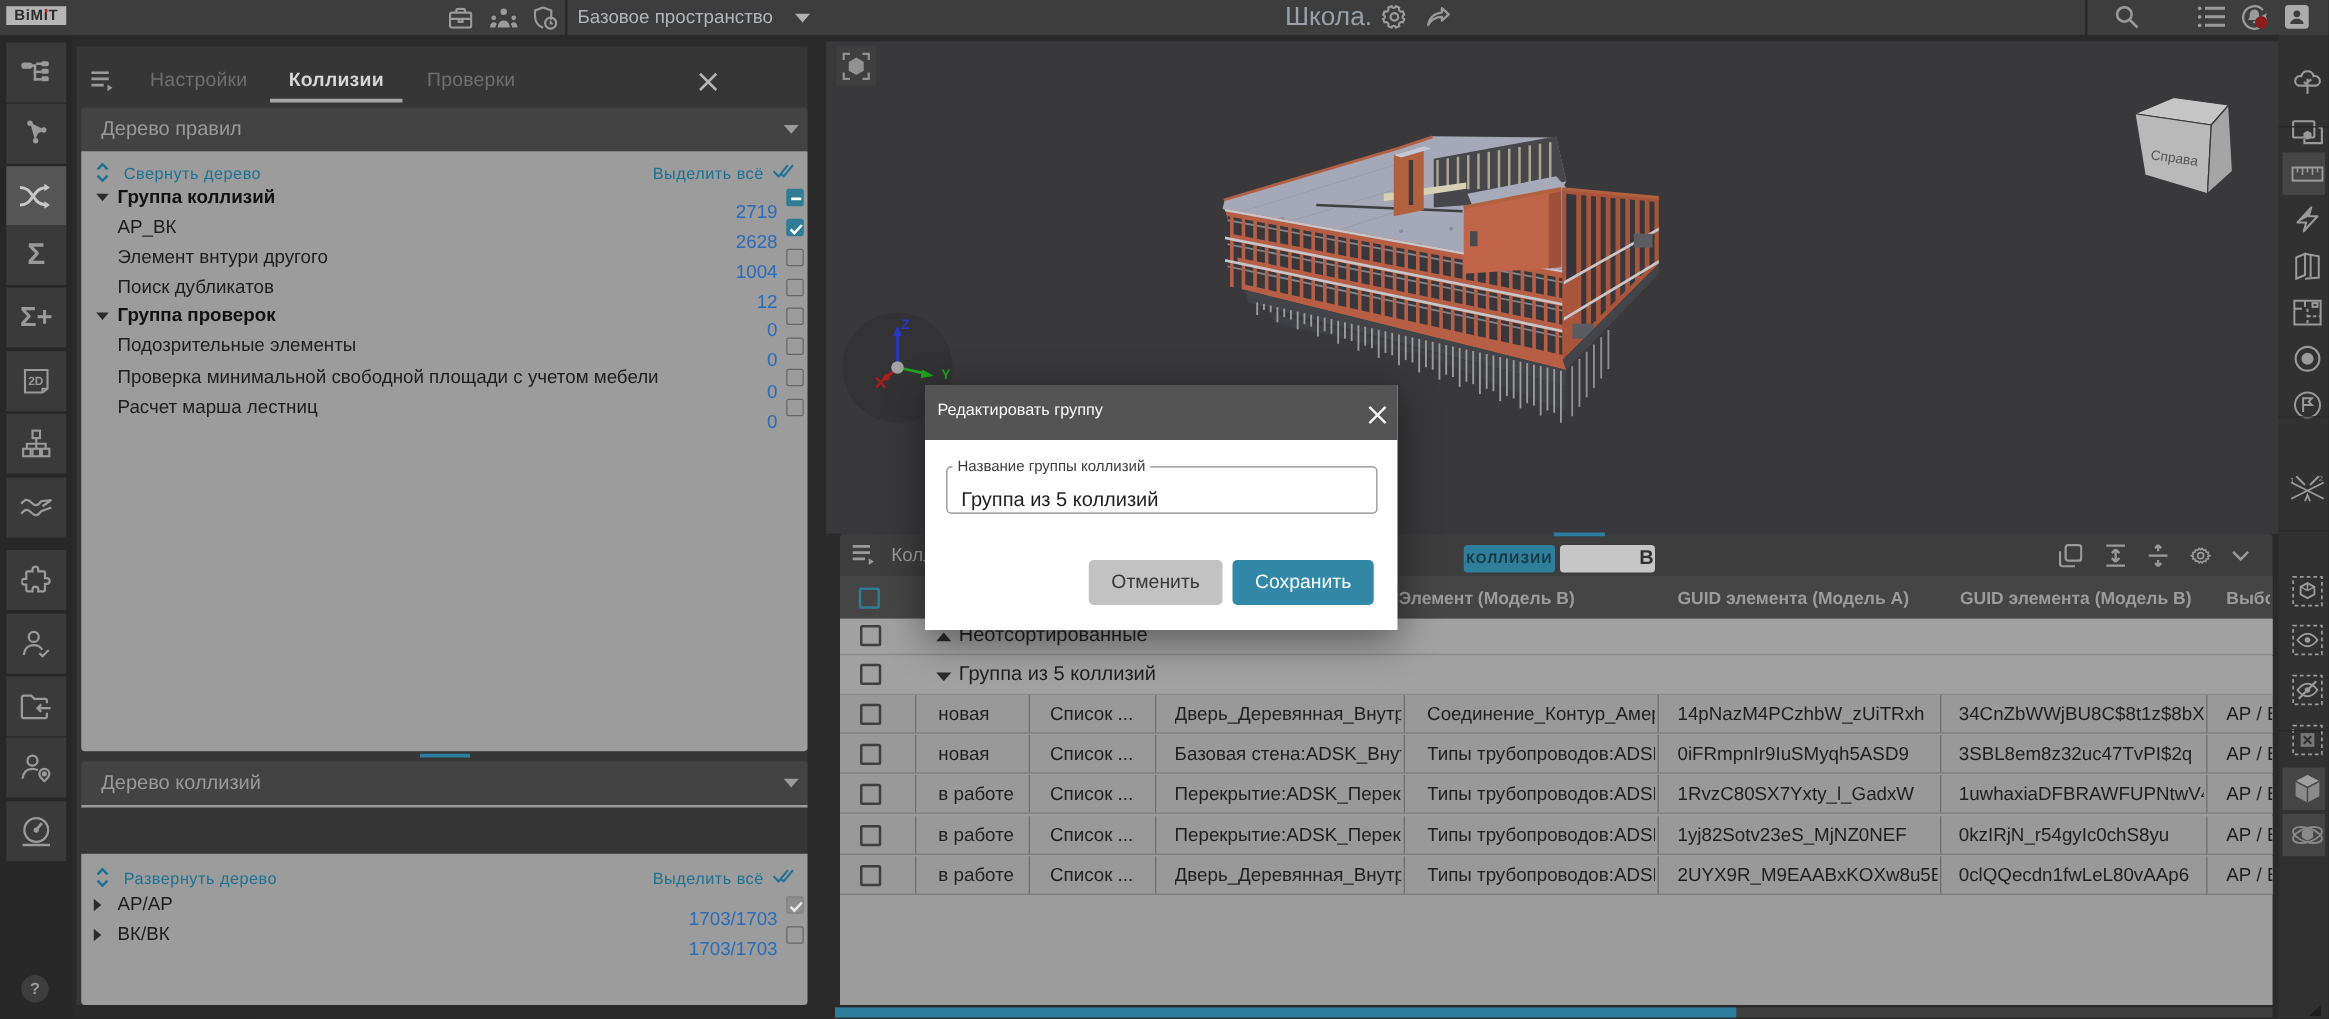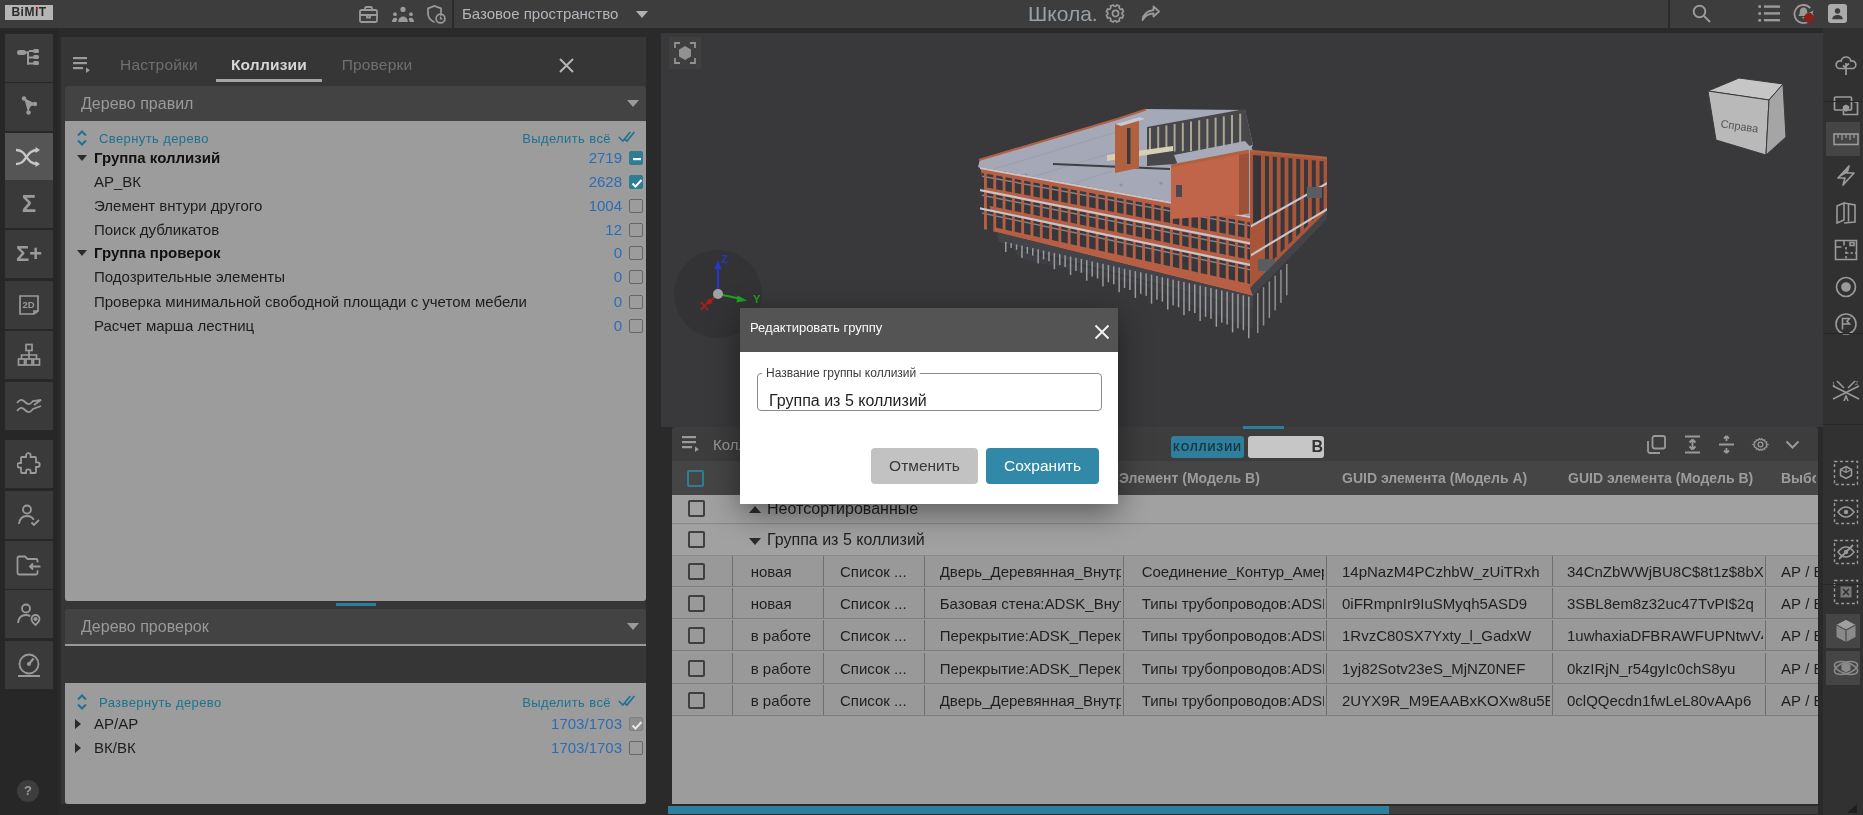--- a/index.html
+++ b/index.html
@@ -23,21 +23,21 @@
 .ptab{position:absolute;top:0;height:56px;line-height:56px;font-size:15.5px;color:#6f6f6f;letter-spacing:0.2px}
 .ptab.on{color:#d6d6d6;font-weight:bold}
 #tabline{position:absolute;left:155px;top:42px;width:106px;height:2.5px;background:#a5a5a5}
 .shead{position:absolute;left:4px;width:581px;height:35px;background:#434343;border-radius:3px 3px 0 0;color:#9a9a9a;font-weight:normal;font-size:16px}
 .shead .t{position:absolute;left:16px;top:0;line-height:35px}
 .caret{position:absolute;width:0;height:0;border-left:6px solid transparent;border-right:6px solid transparent;border-top:7px solid #9a9a9a}
 .gray{position:absolute;left:4px;width:581px;background:#9c9c9c}
 .treerow{position:absolute;left:0;width:100%;height:24px;line-height:24px;font-size:15px;color:#1d1d1d}
 .treerow .lbl{position:absolute;left:29px;top:0;white-space:nowrap}
 .treerow.grp .lbl{font-weight:bold;color:#111}
-.treerow .num{position:absolute;right:24px;top:0;text-align:right;color:#2b6cb8;font-size:15px}
+.treerow .num{position:absolute;right:24px;top:12px;text-align:right;color:#2b6cb8;font-size:15px}
 .cb{position:absolute;right:3px;top:5px;width:14px;height:14px;border:1.6px solid #666;border-radius:2px}
 .cb.teal{background:#2e7d95;border-color:#2e7d95;color:#fff}
 .cb.graychk{background:#8e8e8e;border-color:#7f7f7f;color:#efefef}
 .cb svg{position:absolute;left:-1px;top:-1px}
 .tlk{color:#1d7291;font-size:13px;letter-spacing:0.4px}
 .arrow-dn{position:absolute;width:0;height:0;border-left:5px solid transparent;border-right:5px solid transparent;border-top:6px solid #2b2b2b}
 .arrow-rt{position:absolute;width:0;height:0;border-top:5px solid transparent;border-bottom:5px solid transparent;border-left:6px solid #2b2b2b}
 
 .btab{position:absolute;top:0;height:34px;line-height:34px;font-size:15px;color:#909090;text-align:center}
 .btab.on{color:#cccccc}
@@ -304,21 +304,21 @@
     <div class="treerow" style="top:193px">
         <div class="lbl">Расчет марша лестниц</div>
         <div class="num">0</div>
         <div class="cb"></div>
       </div>
   </div>
 
   <div class="abs" style="left:275px;top:566px;width:40px;height:3px;background:#2b7e9d"></div>
 
   <div class="shead" style="top:572px;border-radius:3px 3px 0 0">
-      <div class="t">Дерево проверок</div>
+      <div class="t">Дерево коллизий</div>
     <div class="caret" style="right:7px;top:14px"></div>
   </div>
   <div class="abs" style="left:4px;top:607px;width:581px;height:1.5px;background:#9a9a9a"></div>
   <div class="gray" style="top:646px;height:121px;border-radius:0 0 3px 3px">
     <svg class="abs" style="left:11px;top:11px" width="12" height="16" viewBox="0 0 12 16" fill="none" stroke="#1d7291" stroke-width="2">
         <path d="M2 5.5L6 1.5l4 4M2 10.5l4 4 4-4"></path>
       </svg>
     <div class="tlk abs" style="left:34px;top:12px">Развернуть дерево</div>
     <div class="tlk abs" style="right:35px;top:12px">Выделить всё</div>
     <svg class="abs" style="right:10px;top:10px" width="18" height="16" viewBox="0 0 22 16" fill="none" stroke="#1d7291" stroke-width="2">

